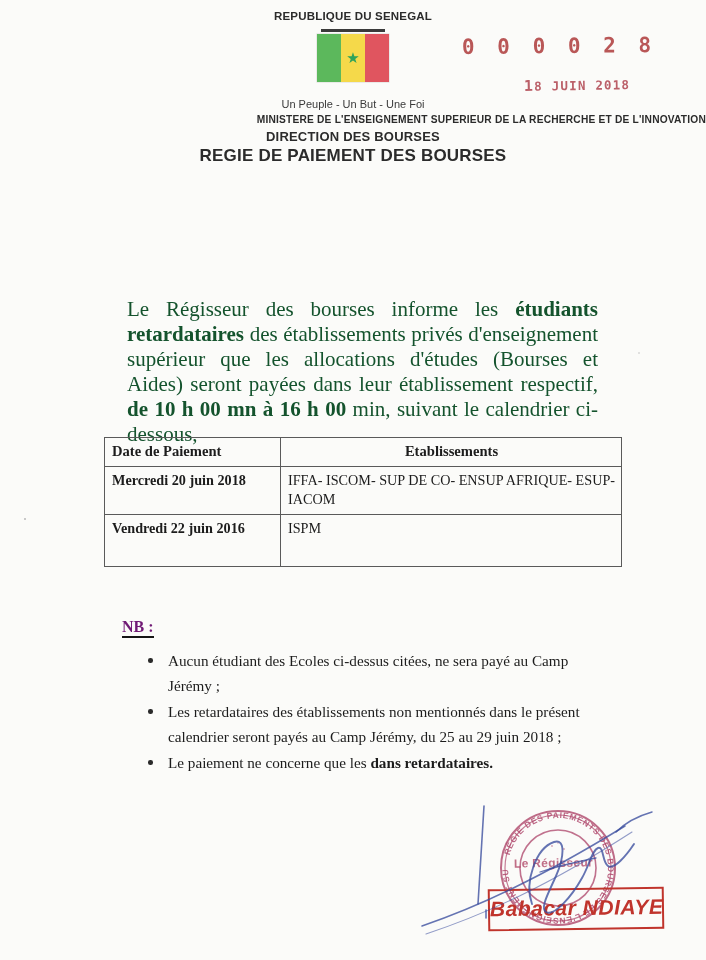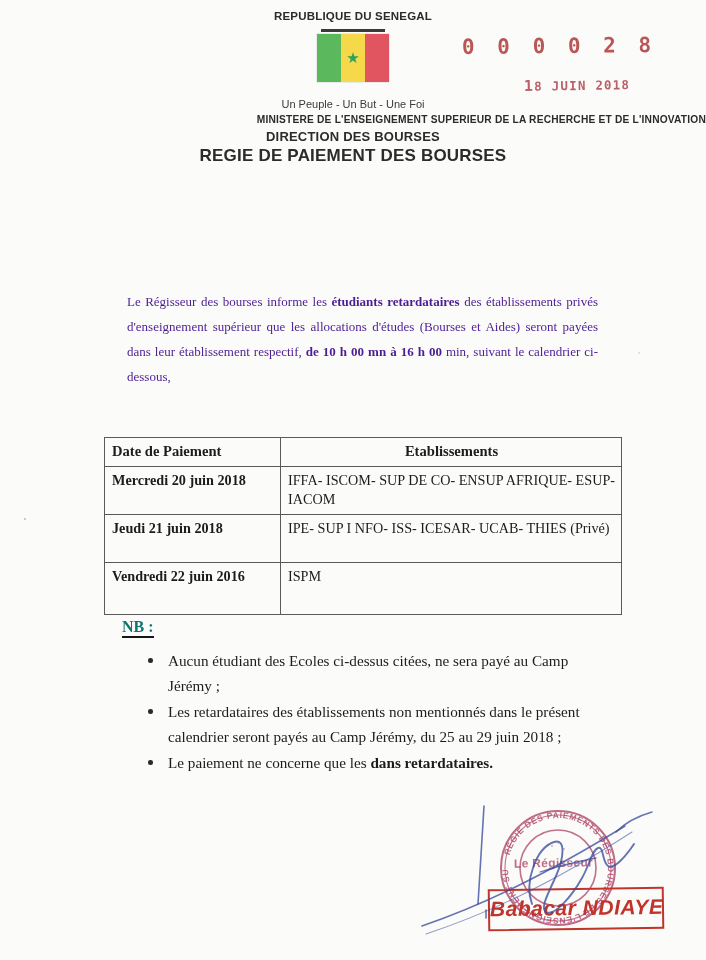--- a/index.html
+++ b/index.html
@@ -138,24 +138,24 @@
     border-bottom: 2.4px solid #151515;
     padding-bottom: 2px;
   }
 
   
   #intro {
     position: absolute;
     left: 127px;
     top: 276px;
     width: 471px;
-    font-size: 13px;
+    font-size: 21px;
     line-height: 25px;
     text-align: justify;
-    color: #4c1d95;
+    color: #14532d;
   }
   #intro b { font-weight: bold; }
 
   
   #table-wrap {
     position: absolute;
     left: 104px;
     top: 437px;
     width: 518px;
   }
@@ -191,21 +191,21 @@
   tr.row-tall td { height: 38px; }
   tr.row-last td { height: 42px; }
 
   
   #nb-label {
     position: absolute;
     left: 122px;
     top: 618px;
     font-size: 16px;
     font-weight: bold;
-    color: #0f766e;
+    color: #701a75;
   }
   #nb-label span {
     border-bottom: 2px solid #151515;
     padding-bottom: 1px;
   }
   #nb-list {
     position: absolute;
     left: 146px;
     top: 648px;
     width: 440px;
@@ -344,24 +344,20 @@
       <thead>
         <tr>
           <th class="h-date">Date de Paiement</th>
           <th class="h-etab">Etablissements</th>
         </tr>
       </thead>
       <tbody>
         <tr class="row-tall">
           <td class="d-date">Mercredi 20 juin 2018</td>
           <td class="d-etab">IFFA- ISCOM- SUP DE CO- ENSUP AFRIQUE- ESUP-IACOM</td>
-        </tr>
-        <tr class="row-tall">
-          <td class="d-date">Jeudi 21 juin 2018</td>
-          <td class="d-etab">IPE- SUP I NFO- ISS- ICESAR- UCAB- THIES (Privé)</td>
         </tr>
         <tr class="row-last">
           <td class="d-date">Vendredi 22 juin 2016</td>
           <td class="d-etab">ISPM</td>
         </tr>
       </tbody>
     </table>
   </div>
 
   <div id="nb-label">

